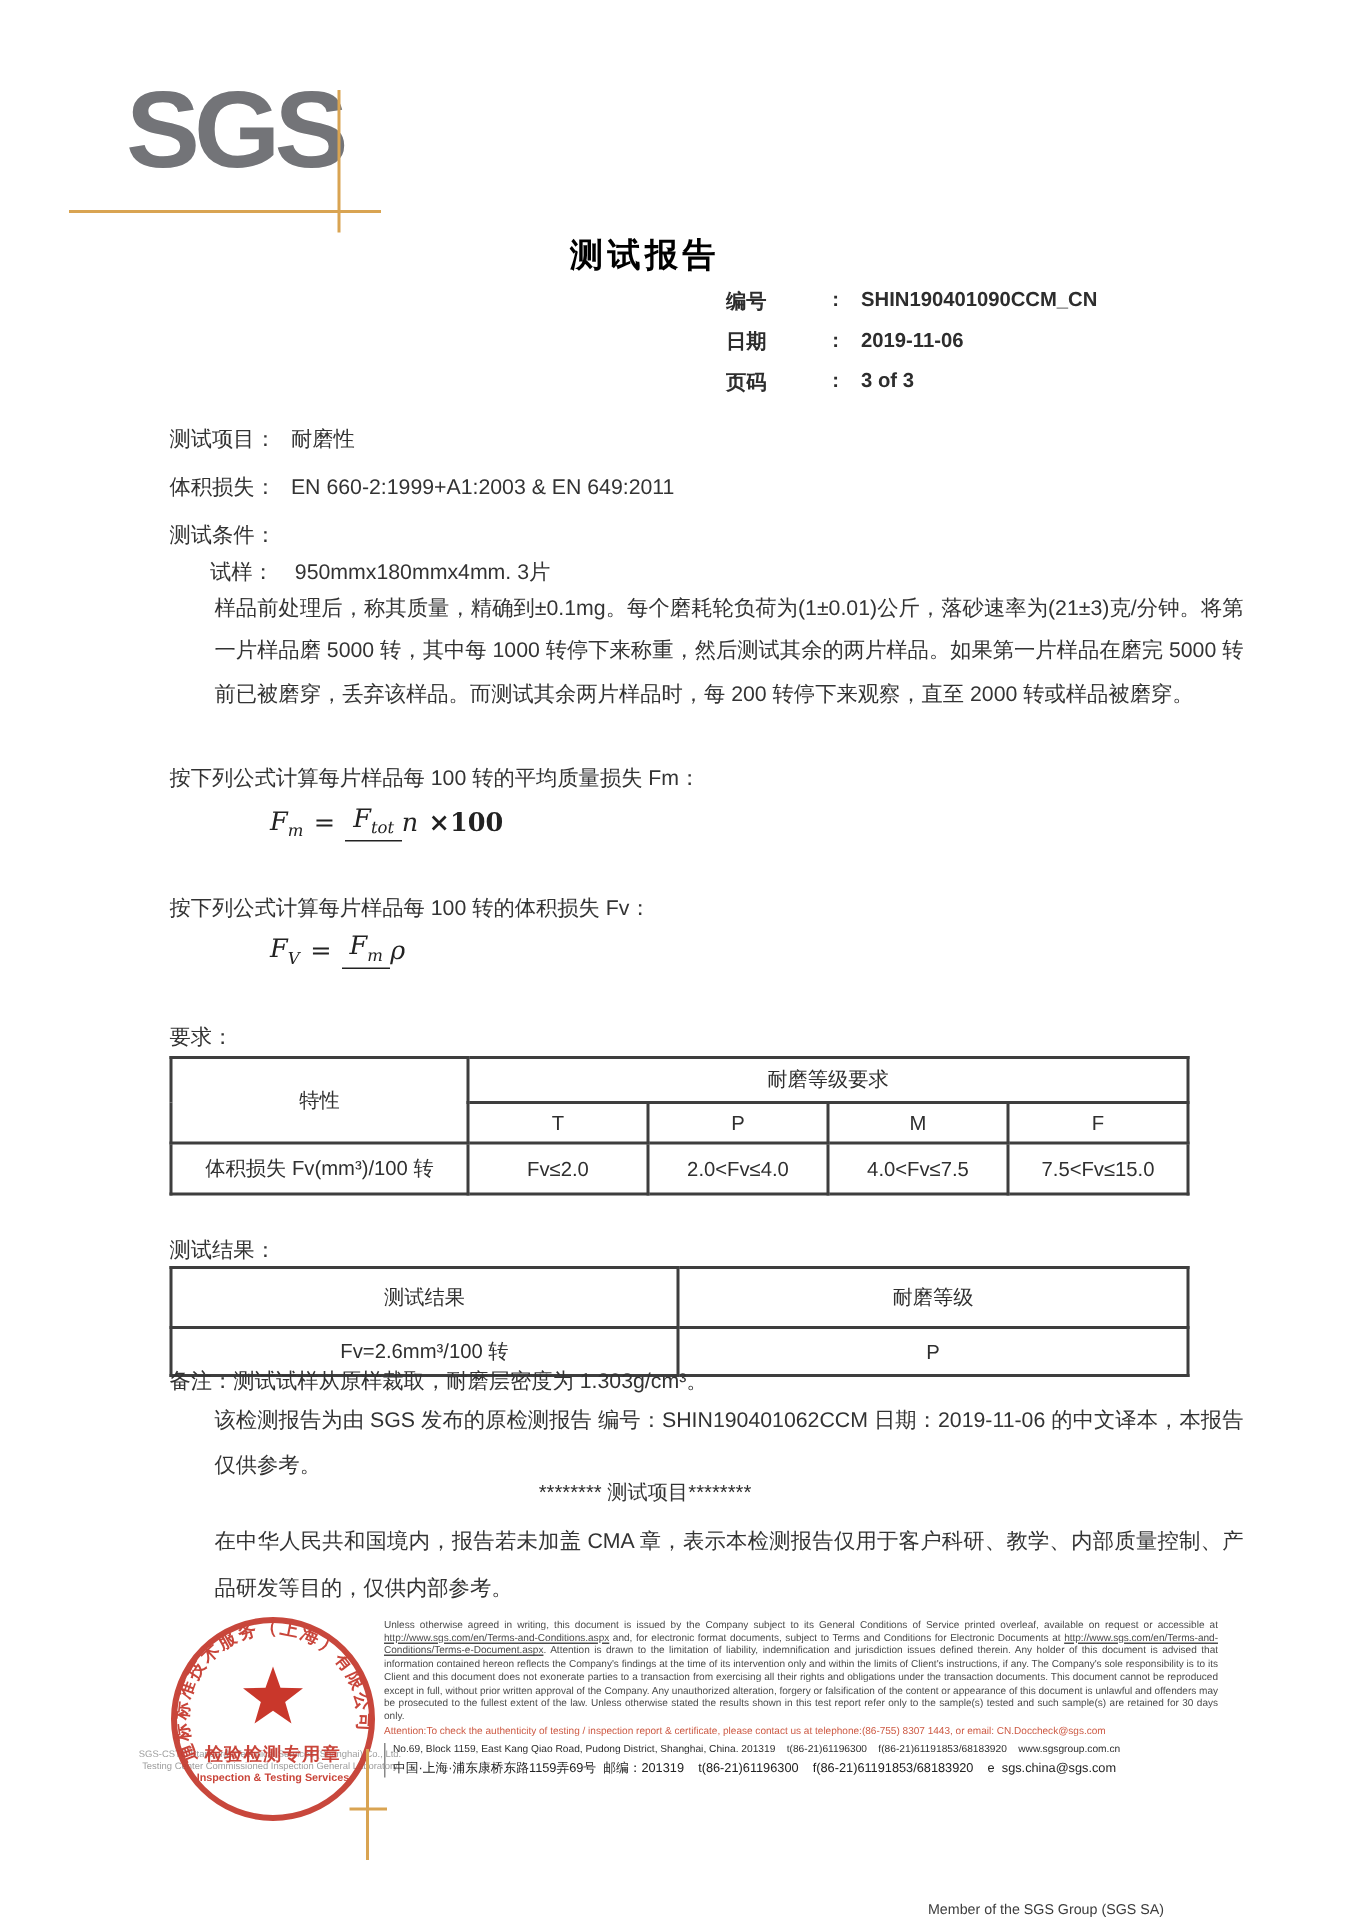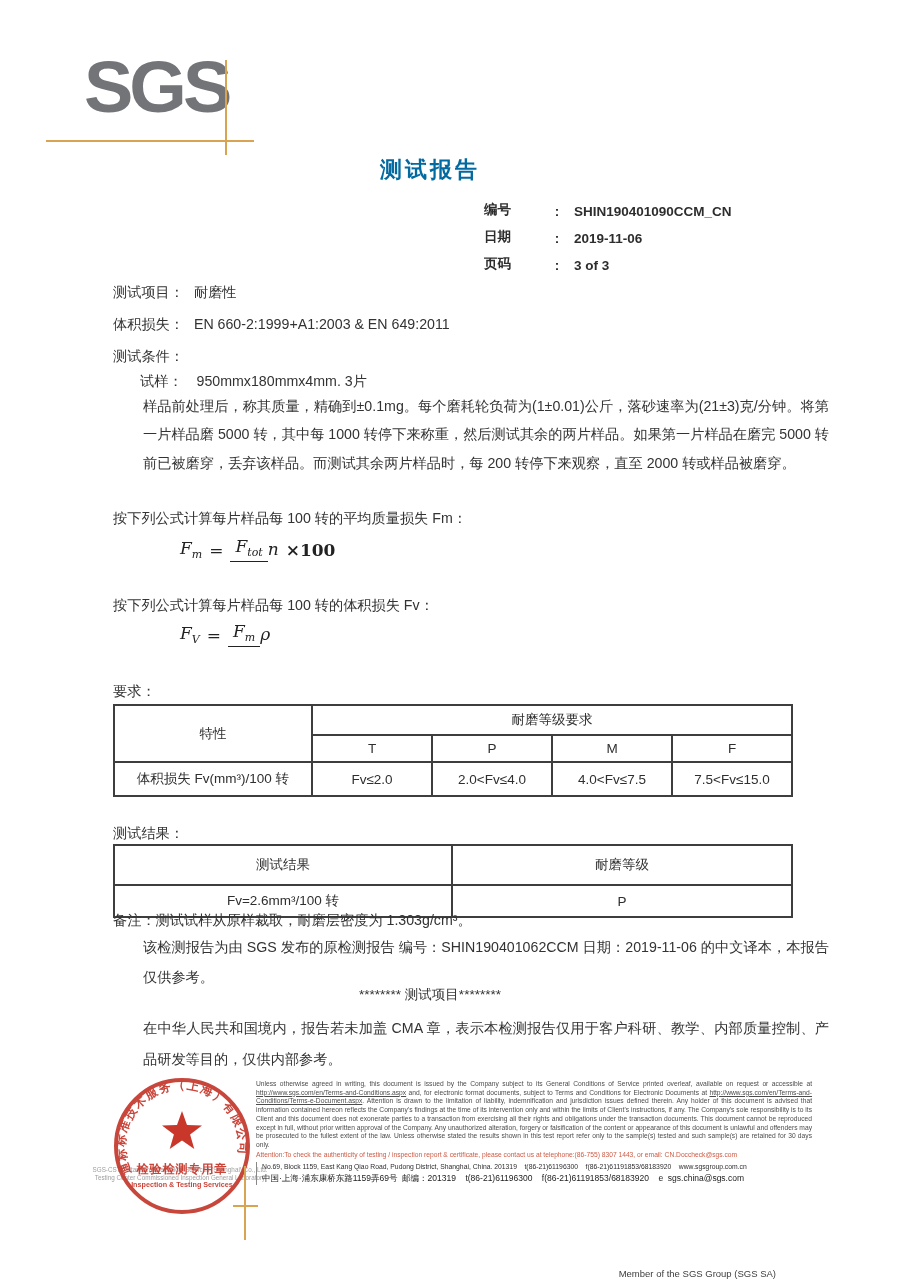--- a/index.html
+++ b/index.html
@@ -8,23 +8,23 @@
   .abs{position:absolute;}
 
   
   .logo-text{left:84px;top:50px;font-size:74px;line-height:1;font-weight:bold;
              color:#737478;letter-spacing:-4px;transform:scaleY(0.98);}
   .logo-hline{left:46px;top:140px;width:208px;height:2px;background:#d9a452;}
   .logo-vline{left:225px;top:60px;width:2px;height:95px;background:#d9a452;}
 
   
   .doc-title{top:155px;left:0;width:860px;text-align:center;font-size:22px;
-             font-weight:bold;color:#0369a1;letter-spacing:3px;}
+             font-weight:bold;color:#000000;letter-spacing:3px;}
   .info{left:484px;top:192px;font-size:13.5px;font-weight:bold;color:#2d2d2d;}
-  .info-row{display:flex;height:27px;align-items:flex-end;}
+  .info-row{display:flex;height:27px;align-items:flex-start;}
   .info-label{width:56px;}
   .info-sep{width:34px;text-align:center;}
 
   
   .line{position:absolute;left:113px;font-size:14.2px;color:#333;white-space:nowrap;}
   .line .lbl{margin-right:10px;}
   .para{position:absolute;left:113px;width:686px;font-size:14.2px;line-height:28.4px;
         text-align:justify;word-break:break-all;color:#333;margin-left:30px;}
   .centered{position:absolute;left:0;width:860px;text-align:center;font-size:13.5px;color:#333;}
 

